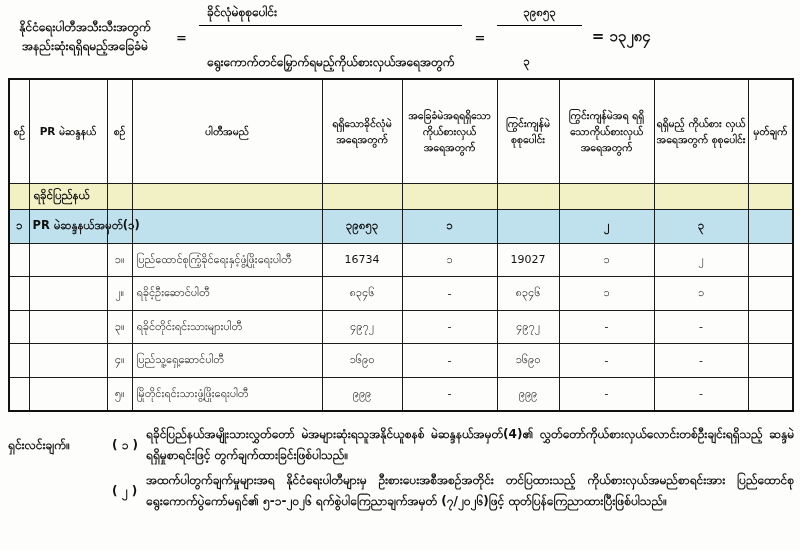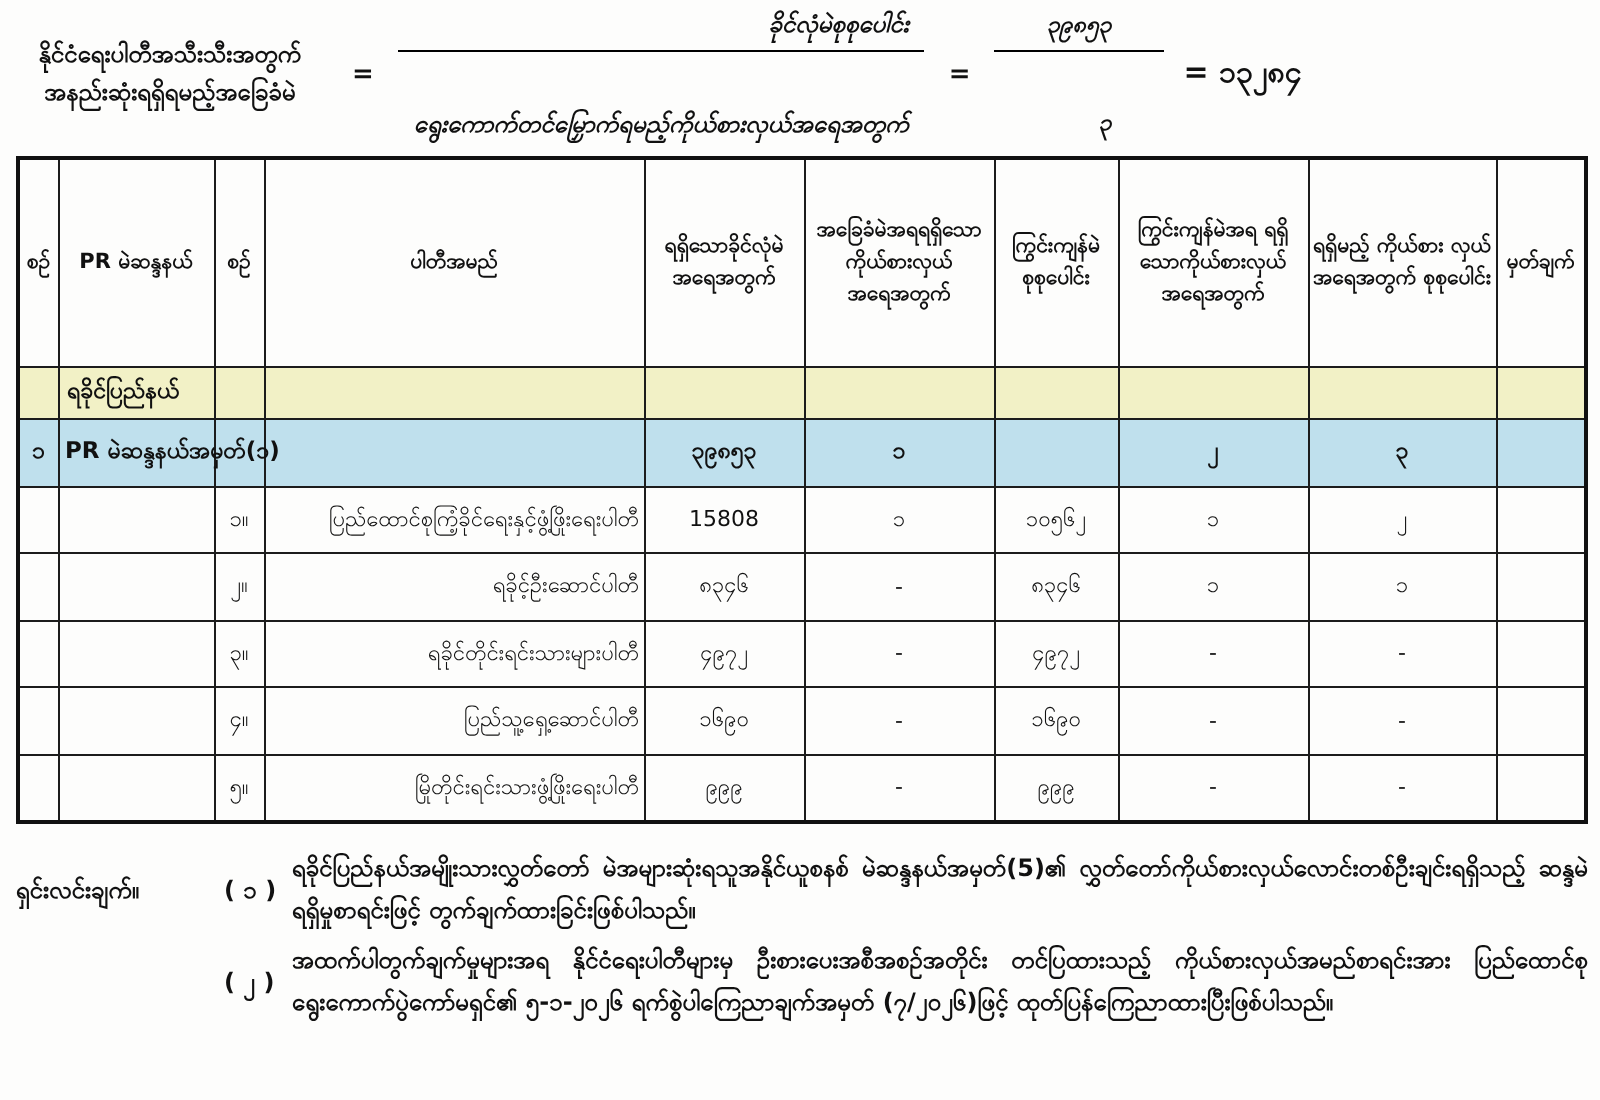--- a/index.html
+++ b/index.html
@@ -12,21 +12,21 @@
   .page { position: relative; width: 800px; height: 550px; background: #fdfdfc; overflow: hidden; }
 
   
   .formula {
     position: absolute; top: 4px; left: 6px; width: 790px; height: 66px;
     display: flex; align-items: center; gap: 10px;
     font-size: 12px; font-weight: bold; color: #111;
   }
   .lhs { width: 158px; text-align: center; line-height: 1.6; flex: none; }
   .eq { flex: none; font-size: 13px; padding: 0 2px; }
-  .frac { flex: none; text-align: right; display: inline-block; font-style: italic; }
+  .frac { flex: none; text-align: left; display: inline-block; }
   .frac .num { padding: 2px 8px 3px; border-bottom: 1.6px solid #000; }
   .frac .den { padding: 3px 8px 0; margin-top: 25px; }
   .frac-big { max-width: 300px; }
   .frac-small .num, .frac-small .den { padding-left: 26px; padding-right: 26px; }
   .result { flex: none; font-size: 15px; }
 
   
   table.main {
     position: absolute; top: 78px; left: 8px; width: 784px;
     border-collapse: collapse; table-layout: fixed;
@@ -38,21 +38,21 @@
     text-align: center; vertical-align: middle; padding: 1px 2px;
     overflow: hidden;
   }
   table.main { border: 2px solid #111; }
   tr.hdr th { height: 104px; font-weight: bold; font-size: 10.5px; line-height: 1.55; }
   tr.state-row td { height: 26px; background: #f2f1c6; }
   tr.state-row .state-label { text-align: left; padding-left: 4px; font-weight: bold; font-size: 11.5px; white-space: nowrap; overflow: visible; margin-top: 12px; }
   tr.const-row td { height: 34px; background: #bfe0ed; font-weight: bold; font-size: 11.5px; }
   tr.const-row .const-name { text-align: right; padding-left: 3px; white-space: nowrap; overflow: visible; }
   tr.party-row td { height: 33.5px; font-size: 11px; }
-  tr.party-row .party-name { text-align: right; padding-left: 4px; }
+  tr.party-row .party-name { text-align: left; padding-left: 4px; }
   .num-cell { font-size: 11.5px; }
 
   
   .notes {
     position: absolute; top: 424px; left: 8px; width: 786px;
     font-size: 12px; line-height: 1.75; color: #111; font-weight: bold;
   }
   .note-row { display: flex; align-items: center; margin-bottom: 4px; }
   .note-label { flex: none; width: 104px; }
   .note-marker { flex: none; width: 34px; }
@@ -133,23 +133,23 @@
       <td class="num-cell">၂</td>
       <td class="num-cell">၃</td>
       <td></td>
     </tr>
 
     <tr class="party-row">
       <td></td>
           <td></td>
       <td>၁။</td>
       <td class="party-name">ပြည်ထောင်စုကြံ့ခိုင်ရေးနှင့်ဖွံ့ဖြိုးရေးပါတီ</td>
-      <td class="num-cell">15808</td>
-      <td class="num-cell">၁</td>
-      <td class="num-cell">၁၀၅၆၂</td>
+      <td class="num-cell">16734</td>
+      <td class="num-cell">၁</td>
+      <td class="num-cell">19027</td>
       <td class="num-cell">၁</td>
       <td class="num-cell">၂</td>
       <td></td>
     </tr>
 
     <tr class="party-row">
       <td></td>
           <td></td>
       <td>၂။</td>
       <td class="party-name">ရခိုင့်ဦးဆောင်ပါတီ</td>
@@ -199,21 +199,21 @@
       <td class="num-cell">-</td>
       <td></td>
     </tr>
   </tbody>
     </table>
 
   <div class="notes">
     <div class="note-row">
       <div class="note-label">ရှင်းလင်းချက်။</div>
       <div class="note-marker">( ၁ )</div>
-      <div class="note-text">ရခိုင်ပြည်နယ်အမျိုးသားလွှတ်တော် မဲအများဆုံးရသူအနိုင်ယူစနစ် မဲဆန္ဒနယ်အမှတ်(5)၏ လွှတ်တော်ကိုယ်စားလှယ်လောင်းတစ်ဦးချင်းရရှိသည့် ဆန္ဒမဲရရှိမှုစာရင်းဖြင့် တွက်ချက်ထားခြင်းဖြစ်ပါသည်။</div>
+      <div class="note-text">ရခိုင်ပြည်နယ်အမျိုးသားလွှတ်တော် မဲအများဆုံးရသူအနိုင်ယူစနစ် မဲဆန္ဒနယ်အမှတ်(4)၏ လွှတ်တော်ကိုယ်စားလှယ်လောင်းတစ်ဦးချင်းရရှိသည့် ဆန္ဒမဲရရှိမှုစာရင်းဖြင့် တွက်ချက်ထားခြင်းဖြစ်ပါသည်။</div>
     </div>
     <div class="note-row">
       <div class="note-label"></div>
       <div class="note-marker">( ၂ )</div>
       <div class="note-text">အထက်ပါတွက်ချက်မှုများအရ နိုင်ငံရေးပါတီများမှ ဦးစားပေးအစီအစဉ်အတိုင်း တင်ပြထားသည့် ကိုယ်စားလှယ်အမည်စာရင်းအား ပြည်ထောင်စုရွေးကောက်ပွဲကော်မရှင်၏ ၅-၁-၂၀၂၆ ရက်စွဲပါကြေညာချက်အမှတ် (၇/၂၀၂၆)ဖြင့် ထုတ်ပြန်ကြေညာထားပြီးဖြစ်ပါသည်။</div>
     </div>
   </div>
 
 </div>
 

